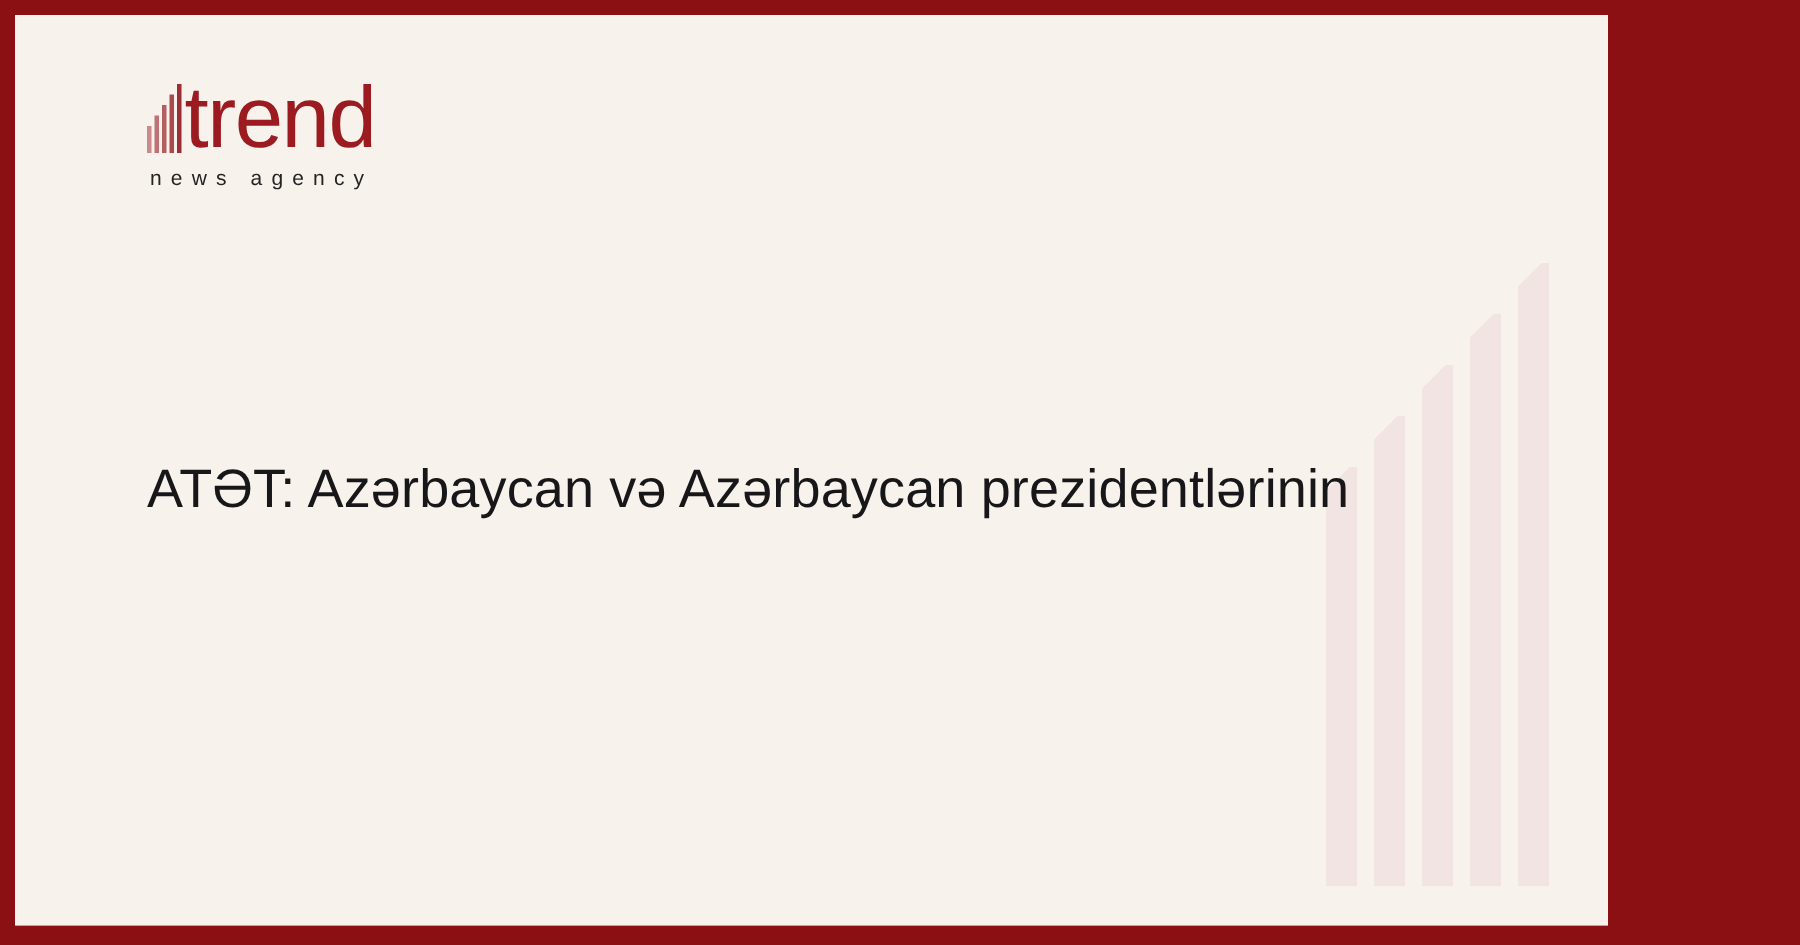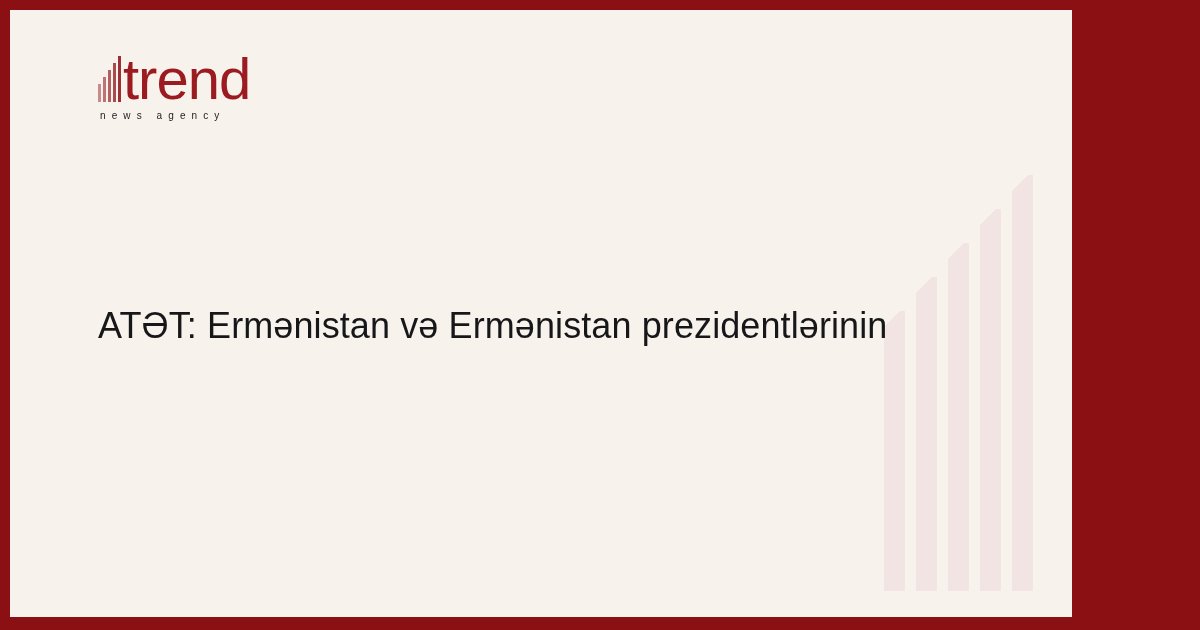--- a/index.html
+++ b/index.html
@@ -91,21 +91,21 @@
     font-size: 58px;
     line-height: 0.82;
     font-weight: 400;
     color: #9B1B20;
     letter-spacing: -1px;
   }
   .logo-sub {
     margin-top: 7px;
     margin-left: 2px;
     font-family: "Liberation Sans", sans-serif;
-    font-size: 10px;
+    font-size: 14px;
     font-weight: 400;
     color: #242424;
     letter-spacing: 6.1px;
   }
 
   
   .headline {
     position: absolute;
     left: 88px;
     top: 262px;
@@ -141,17 +141,17 @@
             <i></i>
             <i></i>
             <i></i>
         </span>
         <span class="logo-word">trend</span>
       </div>
       <div class="logo-sub">news agency</div>
     </div>
 
     <h1 class="headline">
-      <span class="hl-line">ATƏT: Ermənistan və Ermənistan prezidentlərinin</span>
+      <span class="hl-line">ATƏT: Azərbaycan və Azərbaycan prezidentlərinin</span>
     </h1>
 
   </div>
 </div>
 
 </body></html>

